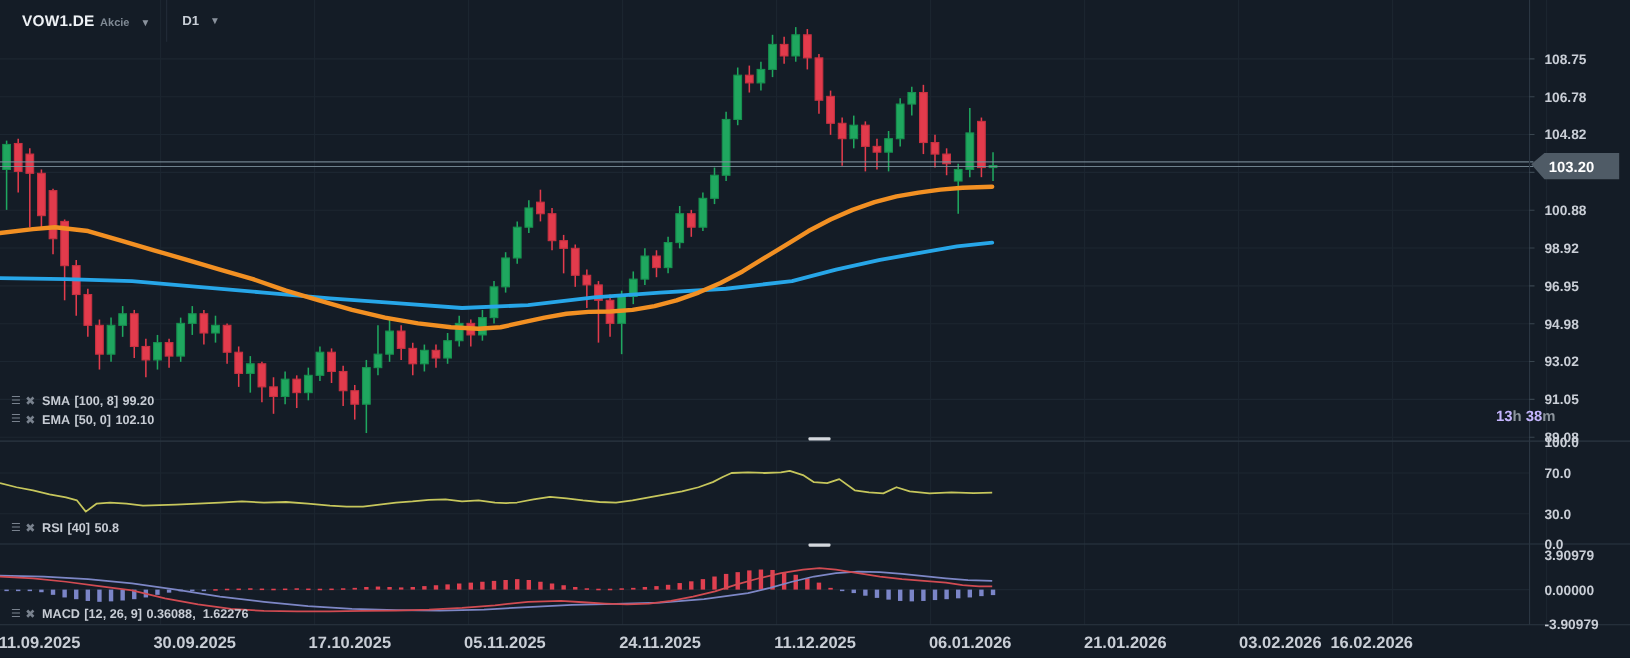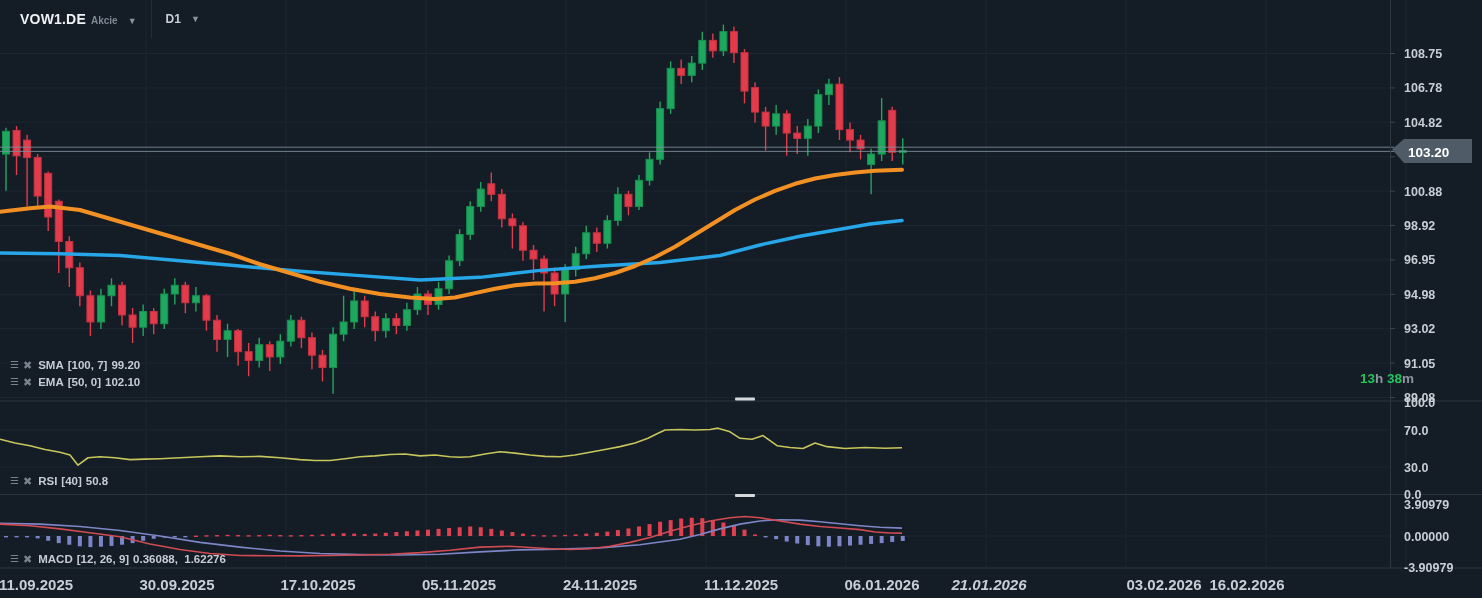--- a/index.html
+++ b/index.html
@@ -20,21 +20,21 @@
   .tf-widget { display:flex; align-items:center; padding:0 14px 0 14px; cursor:pointer; }
   .tf { color:#c9cfd7; font-size:12px; font-weight:bold; }
   .ind-row { position:absolute; display:flex; align-items:center; gap:4px; z-index:4;
              color:#c7ccd4; font-size:11.5px; font-weight:bold; white-space:pre; }
   .ind-ic { color:#79828e; font-size:10px; cursor:pointer; line-height:1; }
   .ind-ic.x { font-size:11px; }
   .ind-name { margin-left:2px; }
   .ind-params { color:#c7ccd4; }
   .ind-val { color:#c7ccd4; }
   .timer { position:absolute; right:68px; top:371px; font-size:13.5px; font-weight:bold; z-index:4; }
-  .timer .num { color:#22c55e; }
+  .timer .num { color:#c4b5fd; }
   .timer .unit { color:#8d959d; }
   .dates { position:absolute; left:0; top:570px; width:1482px; height:28px; z-index:3; }
   .date-lbl { position:absolute; top:6px; transform:translateX(-50%);
               color:#c9ced6; font-size:15px; font-weight:bold; }
 </style>
 </head>
 <body>
 
 <div class="app">
 
@@ -395,21 +395,21 @@
     <div class="tf-widget">
       <span class="tf">D1</span>
       <span class="caret">▼</span>
     </div>
   </div>
 
   <div class="ind-row" style="left:10px; top:359px;">
     <span class="ind-ic">☰</span>
     <span class="ind-ic x">✖</span>
     <span class="ind-name">SMA</span>
-    <span class="ind-params">[100, 7]</span>
+    <span class="ind-params">[100, 8]</span>
     <span class="ind-val">99.20</span>
   </div>
   <div class="ind-row" style="left:10px; top:376px;">
     <span class="ind-ic">☰</span>
     <span class="ind-ic x">✖</span>
     <span class="ind-name">EMA</span>
     <span class="ind-params">[50, 0]</span>
     <span class="ind-val">102.10</span>
   </div>
   <div class="ind-row" style="left:10px; top:475px;">
@@ -430,18 +430,18 @@
   <div class="timer"><span class="num">13</span><span class="unit">h</span><span>&nbsp;</span><span class="num">38</span><span class="unit">m</span></div>
 
   <div class="dates" id="dates">
       <div class="date-lbl" style="left: 36px;">11.09.2025</div>
       <div class="date-lbl" style="left: 177px;">30.09.2025</div>
       <div class="date-lbl" style="left: 318px;">17.10.2025</div>
       <div class="date-lbl" style="left: 459px;">05.11.2025</div>
       <div class="date-lbl" style="left: 600px;">24.11.2025</div>
       <div class="date-lbl" style="left: 741px;">11.12.2025</div>
       <div class="date-lbl" style="left: 882px;">06.01.2026</div>
-      <div class="date-lbl" style="left: 989px; font-style: italic;">21.01.2026</div>
+      <div class="date-lbl" style="left: 1023px;">21.01.2026</div>
       <div class="date-lbl" style="left: 1164px;">03.02.2026</div>
       <div class="date-lbl" style="left: 1247px;">16.02.2026</div>
     </div>
 
 </div>
 
 </body></html>

